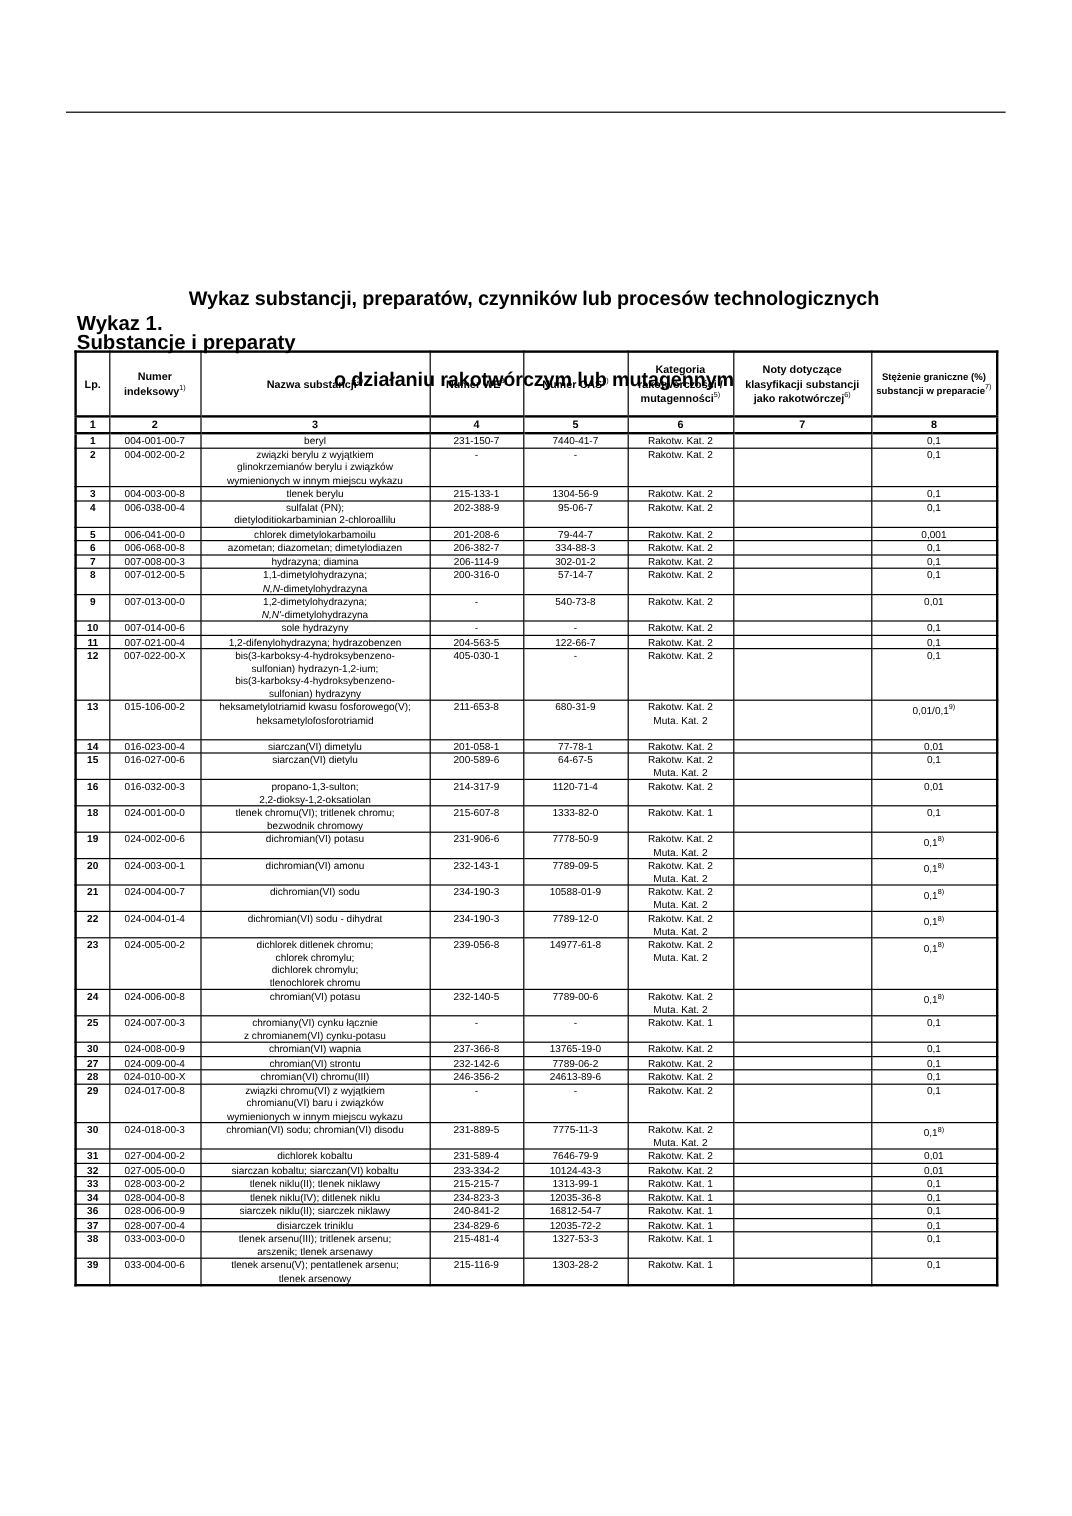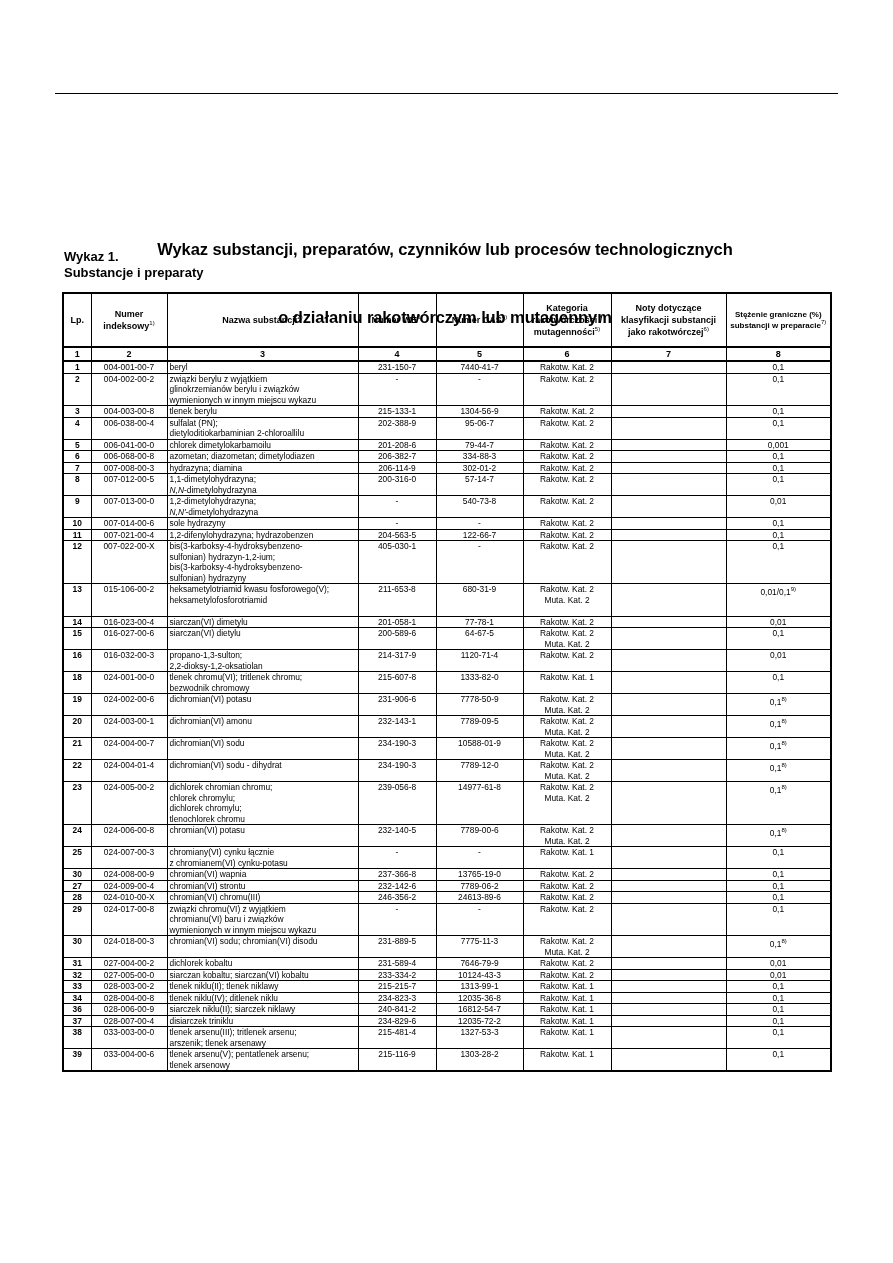--- a/index.html
+++ b/index.html
@@ -1,38 +1,38 @@
 <!DOCTYPE html>
 <html><head>
 <meta charset="utf-8">
 <style>
   html, body { margin: 0; padding: 0; background: #ffffff; }
   body { width: 893px; height: 1263px; position: relative; font-family: "Liberation Sans", sans-serif; color: #000; overflow: hidden; }
   .top-rule { position: absolute; left: 55px; top: 93px; width: 783px; height: 0; border-top: 1.5px solid #000; }
   .doc-title { position: absolute; left: 60px; top: 192px; width: 770px; text-align: center; font-weight: bold; font-size: 16.5px; line-height: 21px; letter-spacing: -0.1px; }
   .doc-title div { white-space: nowrap; margin-top: 47px; }
-  .section { position: absolute; left: 64px; top: 249px; font-weight: bold; font-size: 13px; line-height: 16px; }
+  .section { position: absolute; left: 64px; top: 262px; font-weight: bold; font-size: 17px; line-height: 16px; }
   table.wykaz { position: absolute; left: 62px; top: 292px; width: 768px; border-collapse: collapse; table-layout: fixed; border: 2px solid #000; font-size: 8.4px; line-height: 10.5px; }
   table.wykaz col.c1 { width: 28px; }
   table.wykaz col.c2 { width: 76px; }
   table.wykaz col.c3 { width: 191px; }
   table.wykaz col.c4 { width: 78px; }
   table.wykaz col.c5 { width: 87px; }
   table.wykaz col.c6 { width: 88px; }
   table.wykaz col.c7 { width: 115px; }
   table.wykaz col.c8 { width: 105px; }
   table.wykaz th, table.wykaz td { border: 1px solid #000; padding: 0 2px; vertical-align: top; overflow: hidden; }
   table.wykaz thead th { font-weight: bold; font-size: 9px; line-height: 12px; vertical-align: middle; text-align: center; height: 52px; padding: 0 2px; }
   table.wykaz thead th.small { font-size: 8px; line-height: 11px; }
   table.wykaz thead tr.nums th { height: 12px; font-size: 9px; line-height: 11px; border-top: 2px solid #000; border-bottom: 2px solid #000; }
   table.wykaz sup { font-size: 6px; line-height: 0; vertical-align: super; font-weight: normal; }
   td.lp { text-align: center; font-weight: bold; }
   td.ctr { text-align: center; }
   td.name { white-space: nowrap; }
-  td.name span.l { display: block; }
+  td.name span.l { display: block; text-align: center; }
   td.name span.it { font-style: italic; }
   td.cat span { display: block; }
   tbody tr td { padding-top: 0; padding-bottom: 0; }
 </style>
 </head>
 <body>
 
 <div class="top-rule"></div>
 
 <div class="doc-title">
@@ -388,21 +388,21 @@
           <span>Rakotw. Kat. 2</span>
           <span>Muta. Kat. 2</span>
         </td>
         <td class="ctr"></td>
         <td class="ctr" style="padding-top: 3px;"><span>0,1</span><sup>8)</sup></td>
       </tr>
       <tr>
         <td class="lp">23</td>
         <td class="ctr">024-005-00-2</td>
         <td class="name">
-          <span class="l">dichlorek chromian chromu;</span>
+          <span class="l">dichlorek ditlenek chromu;</span>
           <span class="l">chlorek chromylu;</span>
           <span class="l">dichlorek chromylu;</span>
           <span class="l">tlenochlorek chromu</span>
         </td>
         <td class="ctr">239-056-8</td>
         <td class="ctr">14977-61-8</td>
         <td class="ctr cat">
           <span>Rakotw. Kat. 2</span>
           <span>Muta. Kat. 2</span>
         </td>

